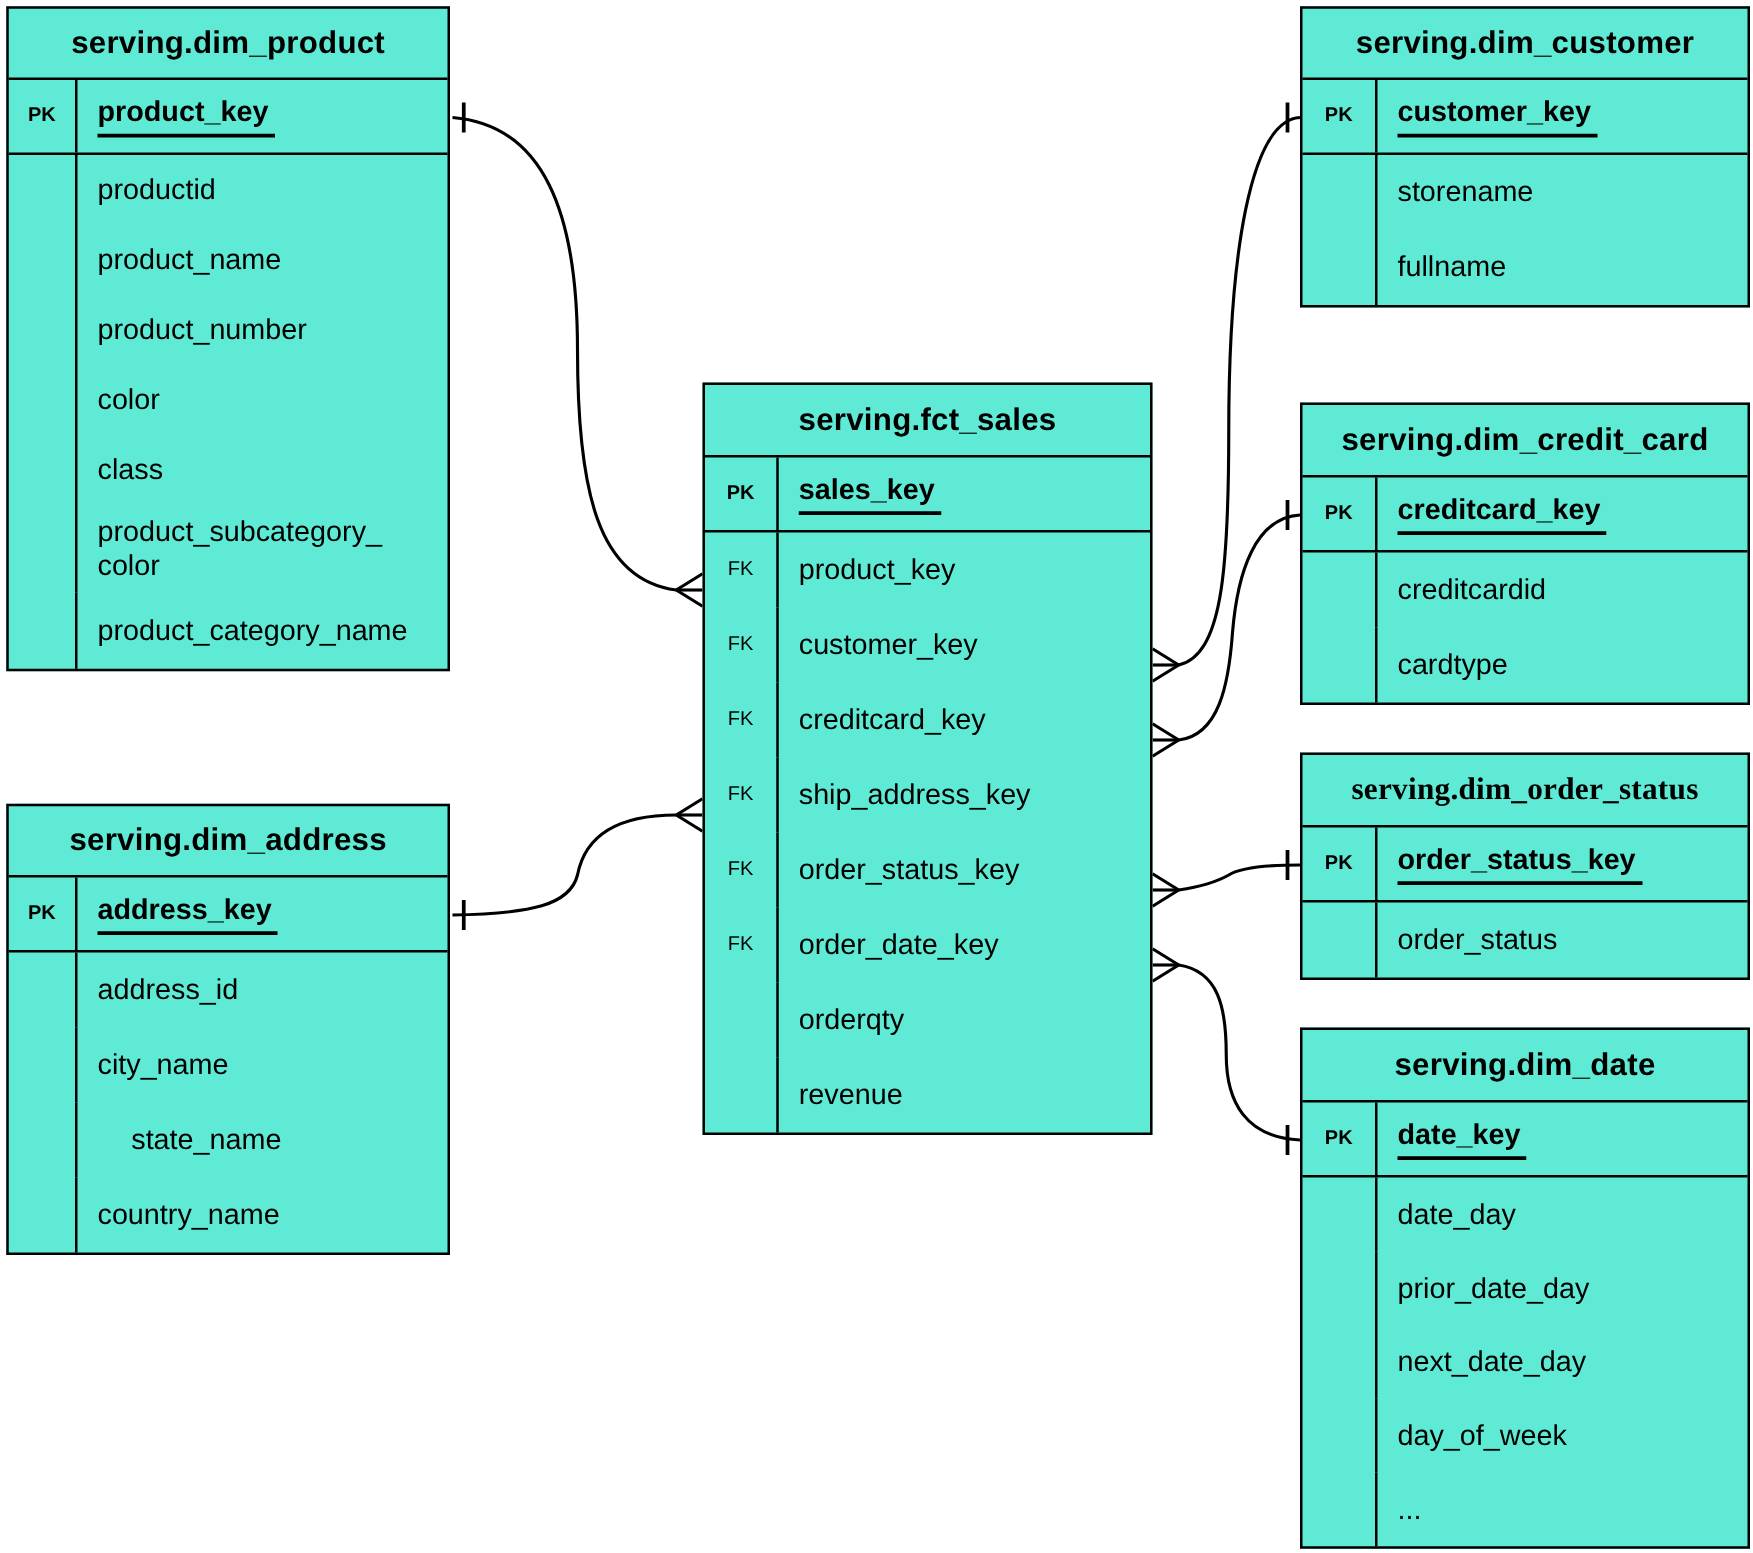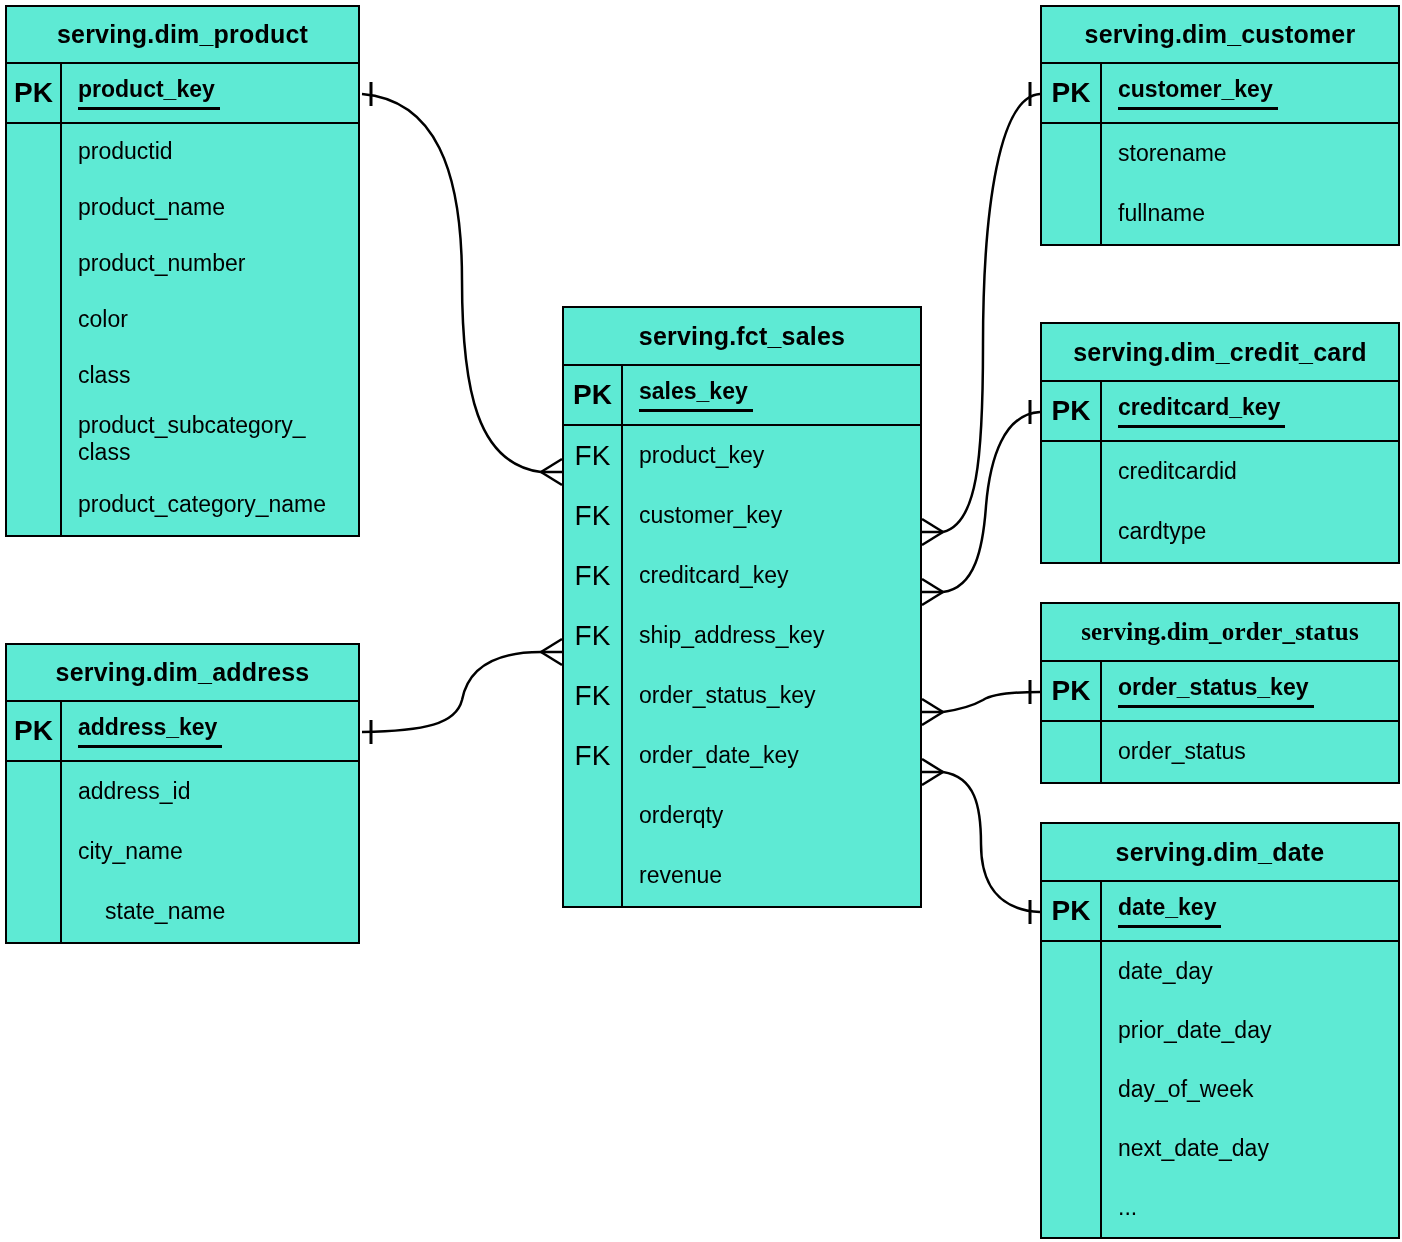--- a/index.html
+++ b/index.html
@@ -14,21 +14,21 @@
   .tbl-title{
     display:flex;align-items:center;justify-content:center;
     font-weight:bold;font-size:25px;letter-spacing:0.2px;
     border-bottom:2px solid #000;box-sizing:border-box;
   }
   .row{display:flex;box-sizing:border-box;}
   .row.pkrow{border-bottom:2px solid #000;}
   .kcell{
     display:flex;align-items:center;justify-content:center;
     border-right:2px solid #000;box-sizing:border-box;
-    font-size:28px;flex:0 0 auto;
+    font-size:16px;flex:0 0 auto;
   }
   .kcell.bold{font-weight:bold;}
   .fcell{
     flex:1;display:flex;align-items:center;
     padding-left:16px;padding-right:10px;
     font-size:23px;line-height:1.18;box-sizing:border-box;
   }
   .pkname{font-weight:bold;border-bottom:3px solid #000;padding:0 5px 3px 0;}
 </style>
 </head>
@@ -114,21 +114,21 @@
         </div>
         <div class="row" style="height: 56px;">
           <div class="kcell" style="width: 55px;"></div>
           <div class="fcell">
             <span>class</span>
           </div>
         </div>
         <div class="row" style="height: 70px;">
           <div class="kcell" style="width: 55px;"></div>
           <div class="fcell">
-            <span>product_​subcategory_​class</span>
+            <span>product_​subcategory_​color</span>
           </div>
         </div>
         <div class="row" style="height: 61px;">
           <div class="kcell" style="width: 55px;"></div>
           <div class="fcell">
             <span>product_category_name</span>
           </div>
         </div>
       </div>
       <div class="tbl" style="left: 1040px; top: 5px; width: 360px;">
@@ -261,27 +261,27 @@
         </div>
         <div class="row" style="height: 59px;">
           <div class="kcell" style="width: 60px;"></div>
           <div class="fcell">
             <span>prior_date_day</span>
           </div>
         </div>
         <div class="row" style="height: 59px;">
           <div class="kcell" style="width: 60px;"></div>
           <div class="fcell">
+            <span>next_date_day</span>
+          </div>
+        </div>
+        <div class="row" style="height: 59px;">
+          <div class="kcell" style="width: 60px;"></div>
+          <div class="fcell">
             <span>day_of_week</span>
-          </div>
-        </div>
-        <div class="row" style="height: 59px;">
-          <div class="kcell" style="width: 60px;"></div>
-          <div class="fcell">
-            <span>next_date_day</span>
           </div>
         </div>
         <div class="row" style="height: 59px;">
           <div class="kcell" style="width: 60px;"></div>
           <div class="fcell">
             <span>...</span>
           </div>
         </div>
       </div>
       <div class="tbl" style="left: 5px; top: 643px; width: 355px;">
@@ -301,17 +301,23 @@
         <div class="row" style="height: 60px;">
           <div class="kcell" style="width: 55px;"></div>
           <div class="fcell">
             <span>city_name</span>
           </div>
         </div>
         <div class="row" style="height: 60px; gap: 27px;">
           <div class="kcell" style="width: 55px;"></div>
           <div class="fcell">
             <span>state_name</span>
+          </div>
+        </div>
+        <div class="row" style="height: 60px;">
+          <div class="kcell" style="width: 55px;"></div>
+          <div class="fcell">
+            <span>country_name</span>
           </div>
         </div>
       </div>
     </div>
 </div>
 
 </body></html>

